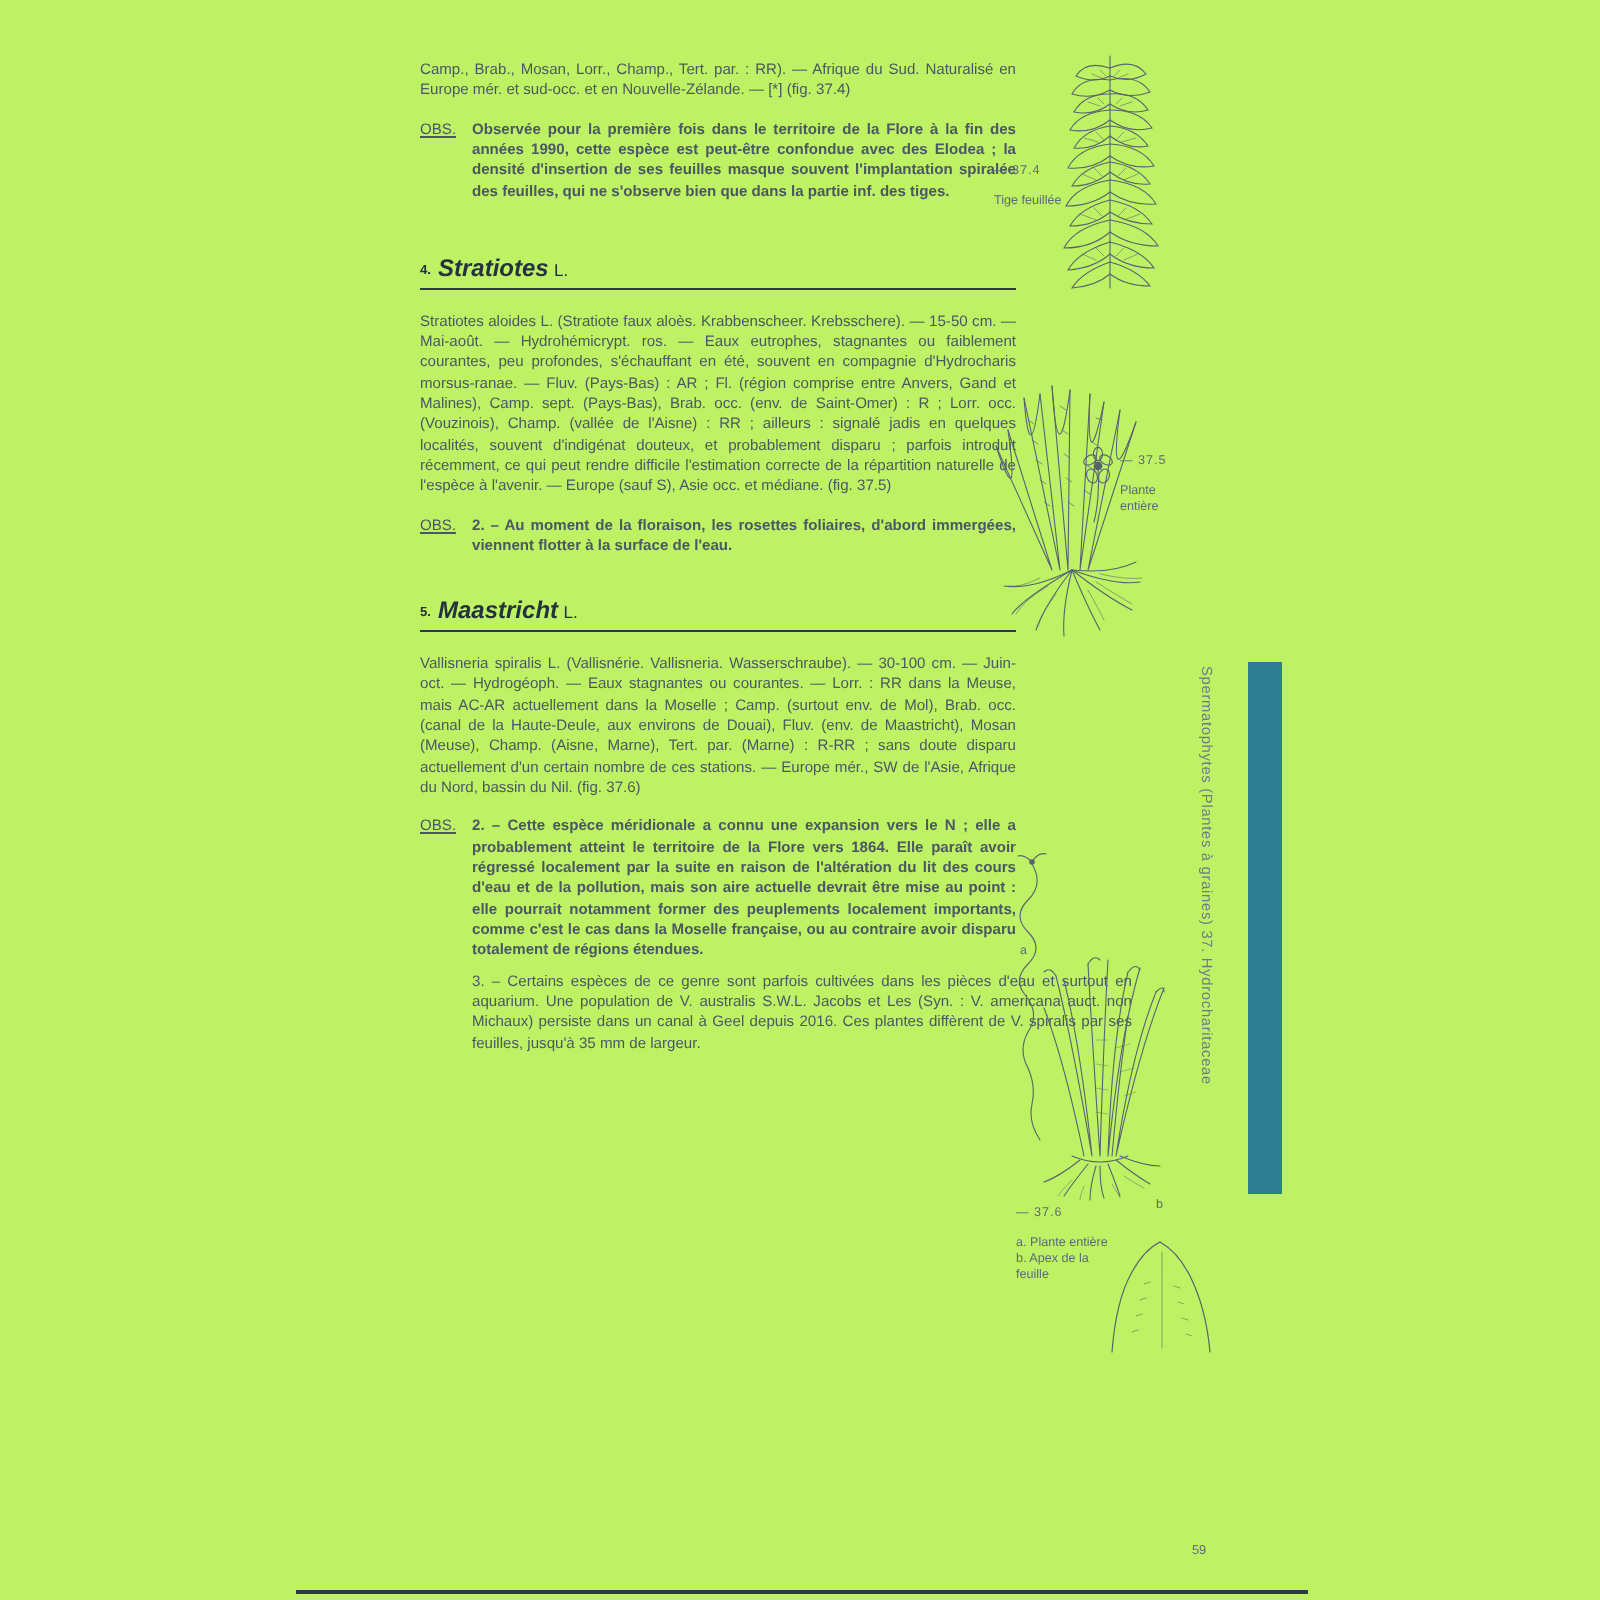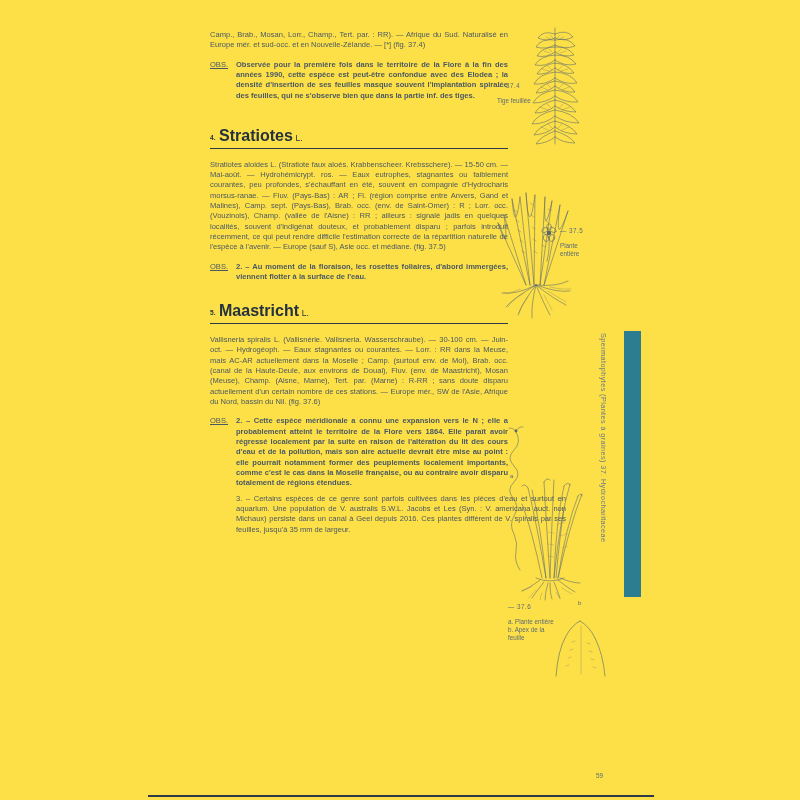--- a/index.html
+++ b/index.html
@@ -12,21 +12,21 @@
     background: #ffffff;
     font-family: "Liberation Sans", sans-serif;
     color: #3c4a56;
     overflow: hidden;
     position: relative;
   }
 
   .page {
     position: absolute;
     inset: 0;
-    background: #fde047;
+    background: #bef264;
   }
 
   
   .side-tab {
     position: absolute;
     left: 624px;
     top: 331px;
     width: 17px;
     height: 266px;
     background: #2b7d8f;
@@ -99,21 +99,22 @@
     display: block;
   }
   .genus .gnum {
     font-size: 6.6px;
     font-weight: bold;
     margin-right: 3.5px;
     vertical-align: 1px;
   }
   .genus .gname {
     font-weight: bold;
-    font-size: 16px;
+    font-size: 12px;
+    font-style: italic;
   }
   .genus .gauth {
     font-weight: normal;
     font-size: 8.6px;
   }
 
   .sp-name {
     font-weight: normal;
   }
 

